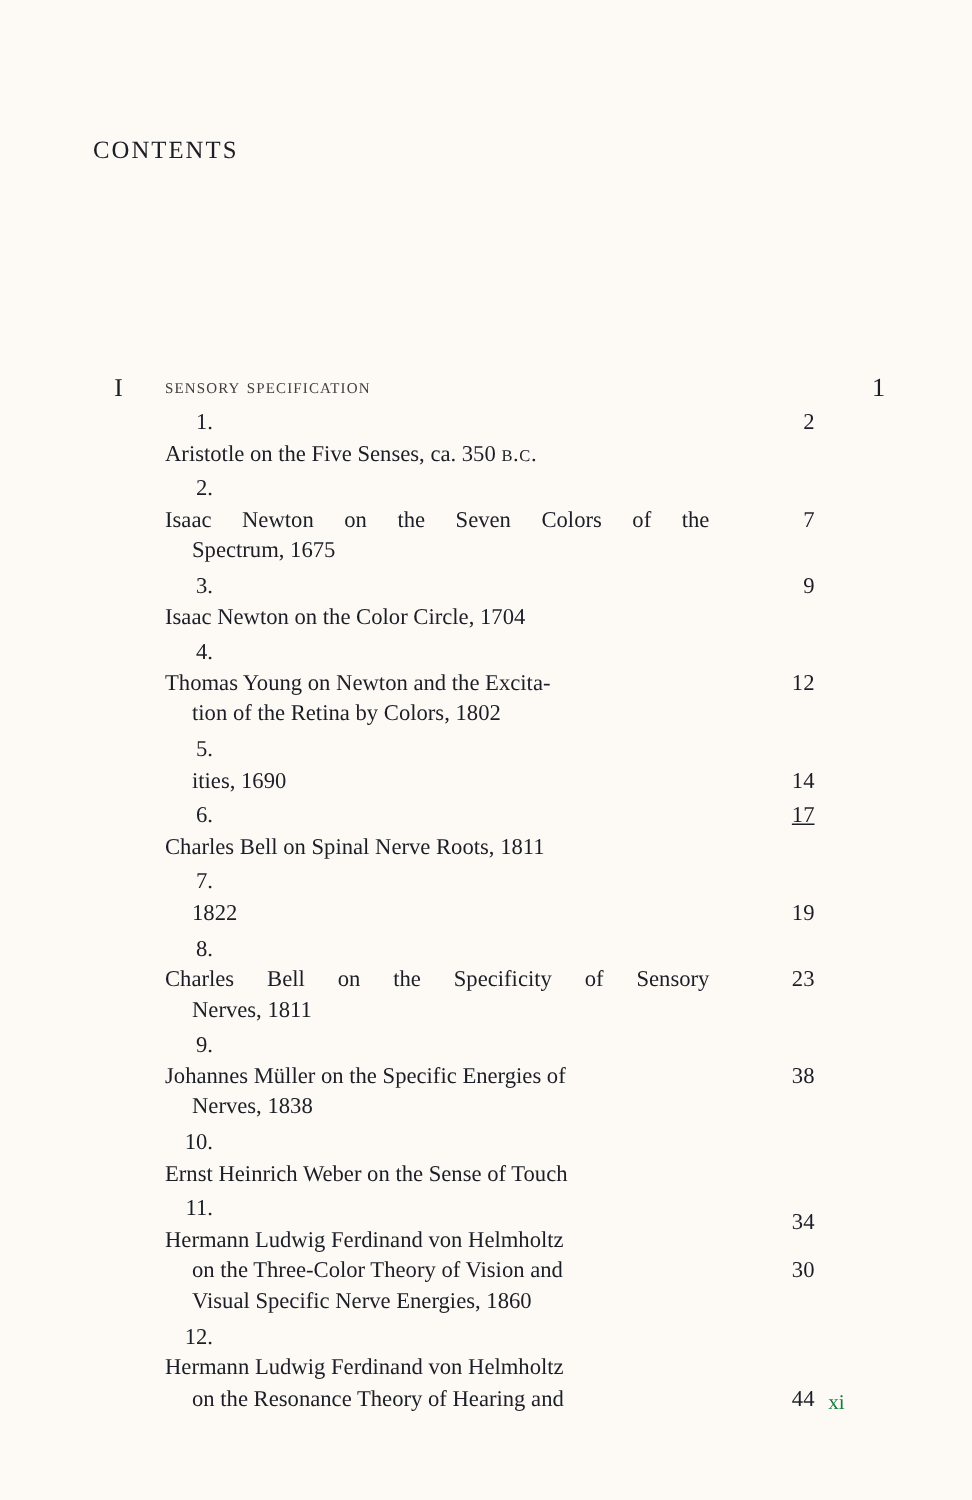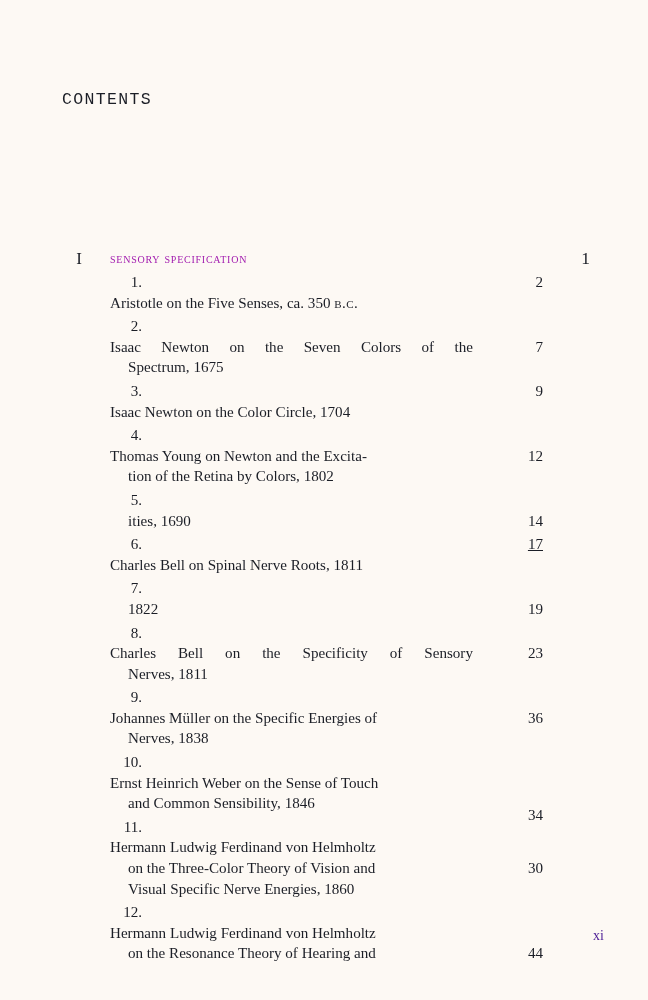--- a/index.html
+++ b/index.html
@@ -25,21 +25,20 @@
 
   
   .contents-title {
     position: absolute;
     left: 62px;
     top: 90px;
     font-size: 16.5px;
     letter-spacing: 1.35px;
     color: #1b1e26;
     white-space: nowrap;
-    font-family: Liberation Mono, monospace;
   }
 
   
   .toc {
     position: absolute;
     left: 0;
     top: 248px;
     width: 648px;
   }
 
@@ -59,21 +58,21 @@
     color: #1b1e26;
   }
   .part-title {
     margin: 0;
     padding: 0 0 0 110px;
     font-size: 14.2px;
     line-height: 21px;
     letter-spacing: 0.75px;
     font-variant: small-caps;
     text-transform: lowercase;
-    color: #a21caf;
+    color: #404040;
     max-width: 330px;
   }
   .part-page {
     position: absolute;
     right: 58px;
     font-size: 17.5px;
     line-height: 21px;
     text-align: right;
     color: #1b1e26;
   }
@@ -133,24 +132,24 @@
     letter-spacing: 0.4px;
   }
 
   
   .folio {
     position: absolute;
     left: 0;
     top: 928px;
     width: 648px;
     text-align: right;
-    padding-right: 44px;
+    padding-right: 85px;
     box-sizing: border-box;
     font-size: 14px;
-    color: #4c1d95;
+    color: #15803d;
   }
 </style>
 </head>
 <body>
 
 <div class="page">
 
   <div class="contents-title">CONTENTS</div>
 
   <div class="toc" id="toc-root">
@@ -203,24 +202,24 @@
               <span>on</span>
               <span>the</span>
               <span>Specificity</span>
               <span>of</span>
               <span>Sensory</span>
             </span><span class="line cont">Nerves, 1811</span></span></div>
         <div class="entry-page" style="top: 20.6px;">23</div>
       </div>
       <div class="entry">
         <div class="entry-body"><span class="entry-num">9.</span><span class="entry-lines"><span class="line">Johannes Müller on the Specific Energies of</span><span class="line cont">Nerves, 1838</span></span></div>
-        <div class="entry-page" style="top: 20.6px;">36</div>
-      </div>
-      <div class="entry">
-        <div class="entry-body"><span class="entry-num">10.</span><span class="entry-lines"><span class="line">Ernst Heinrich Weber on the Sense of Touch</span><span class="line cont">and Common Sensibility, 1846</span></span></div>
+        <div class="entry-page" style="top: 20.6px;">38</div>
+      </div>
+      <div class="entry">
+        <div class="entry-body"><span class="entry-num">10.</span><span class="entry-lines"><span class="line">Ernst Heinrich Weber on the Sense of Touch</span></span></div>
         <div class="entry-page" style="top: 20.6px; margin-top: 32px;">34</div>
       </div>
       <div class="entry">
         <div class="entry-body"><span class="entry-num">11.</span><span class="entry-lines"><span class="line">Hermann Ludwig Ferdinand von Helmholtz</span><span class="line cont">on the Three-Color Theory of Vision and</span><span class="line cont">Visual Specific Nerve Energies, 1860</span></span></div>
         <div class="entry-page" style="top: 41.2px;">30</div>
       </div>
       <div class="entry">
         <div class="entry-body"><span class="entry-num">12.</span><span class="entry-lines"><span class="line">Hermann Ludwig Ferdinand von Helmholtz</span><span class="line cont">on the Resonance Theory of Hearing and</span></span></div>
         <div class="entry-page" style="top: 41.2px;">44</div>
       </div>

